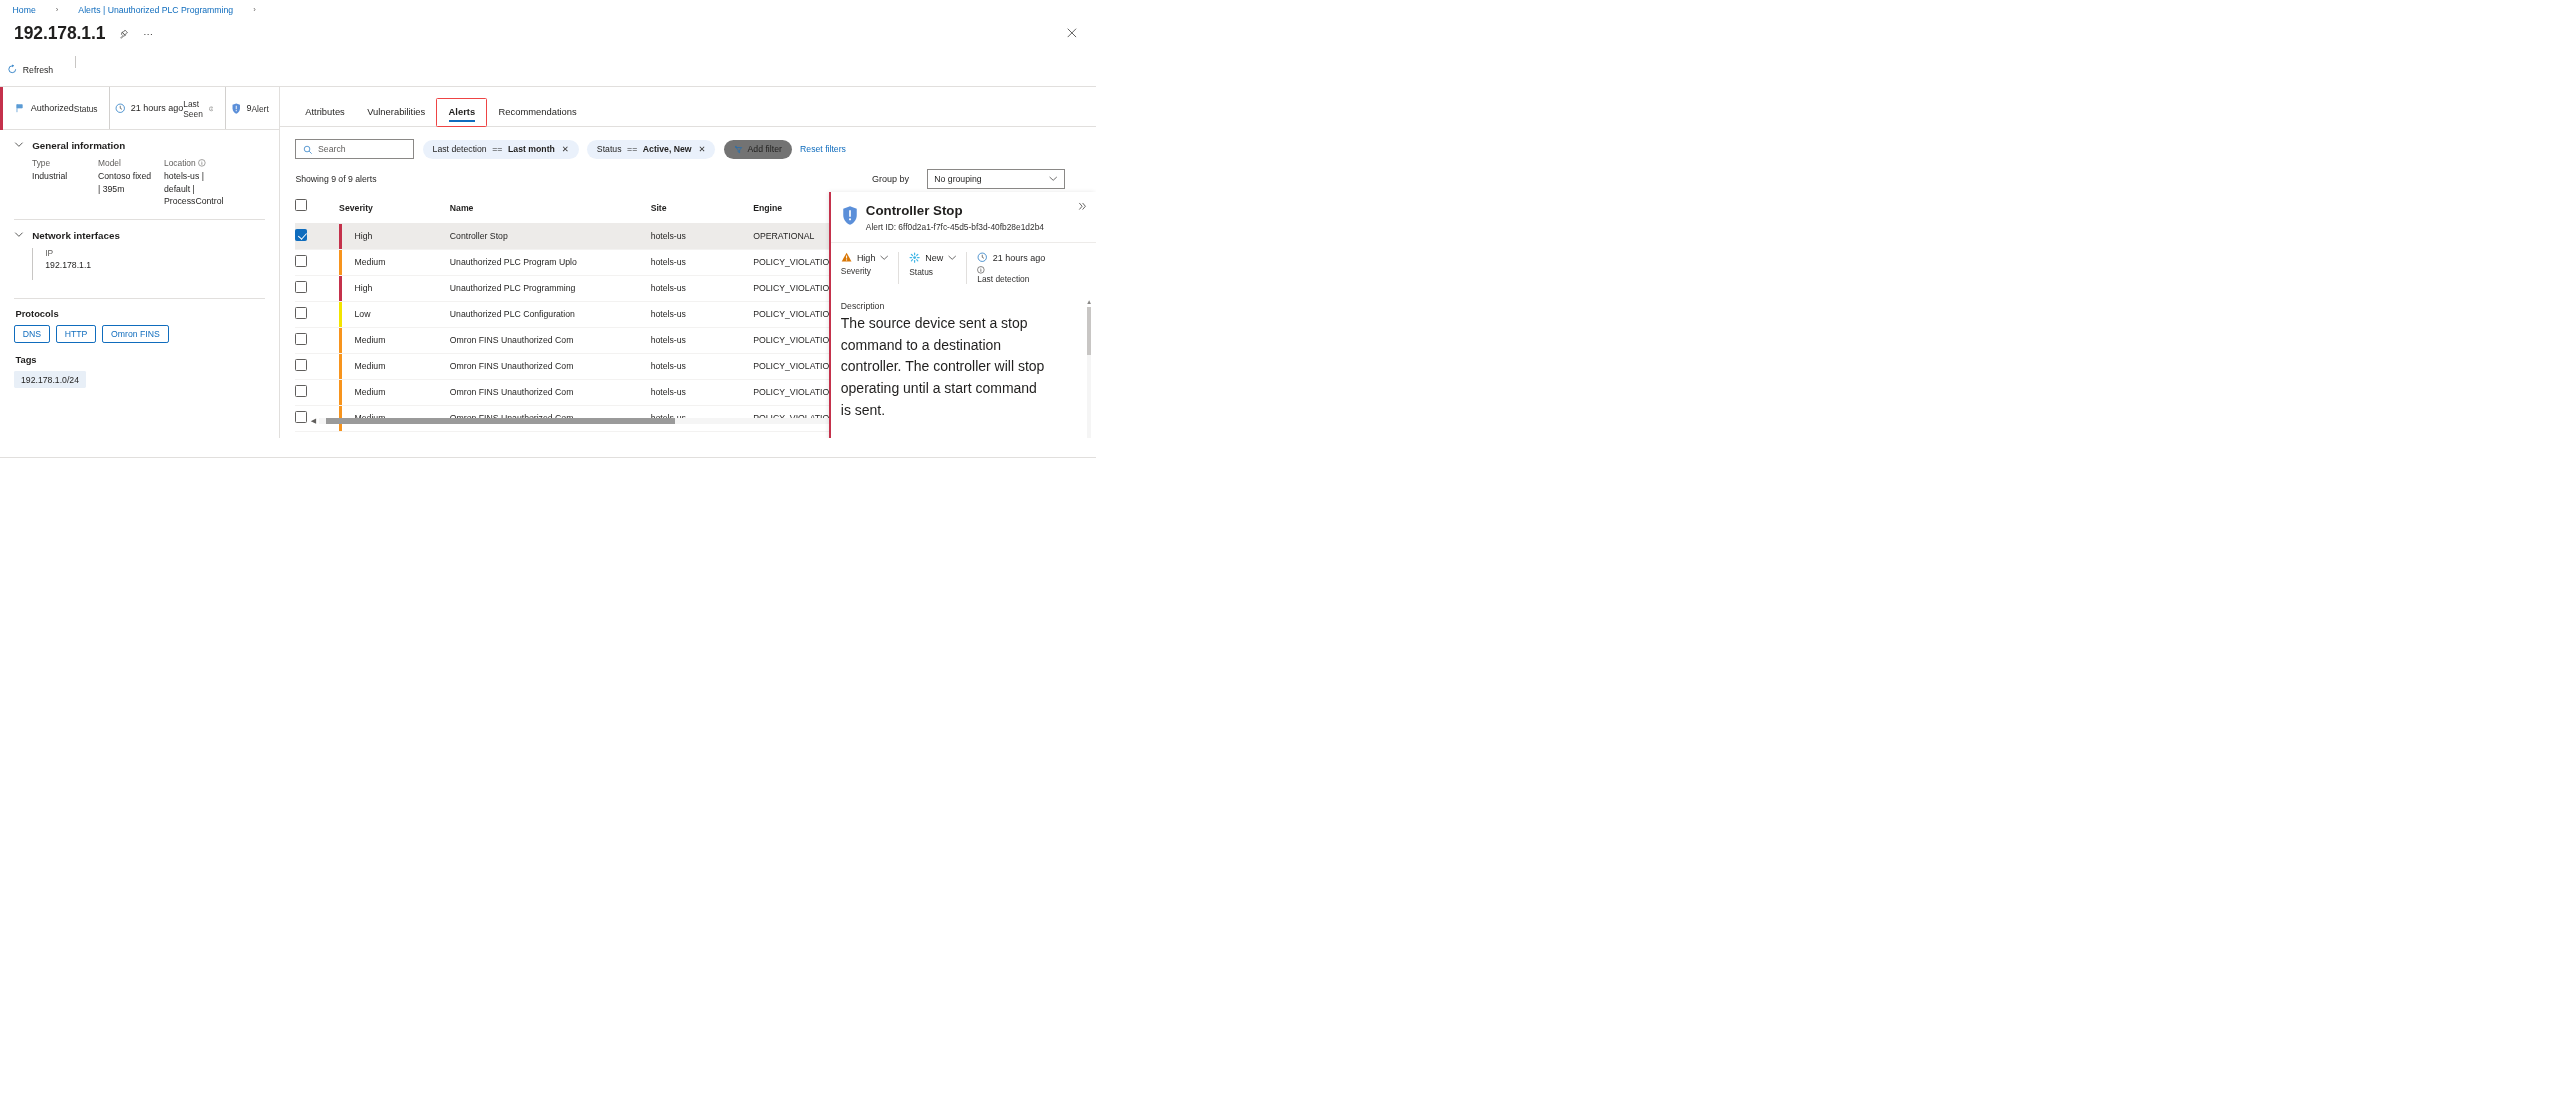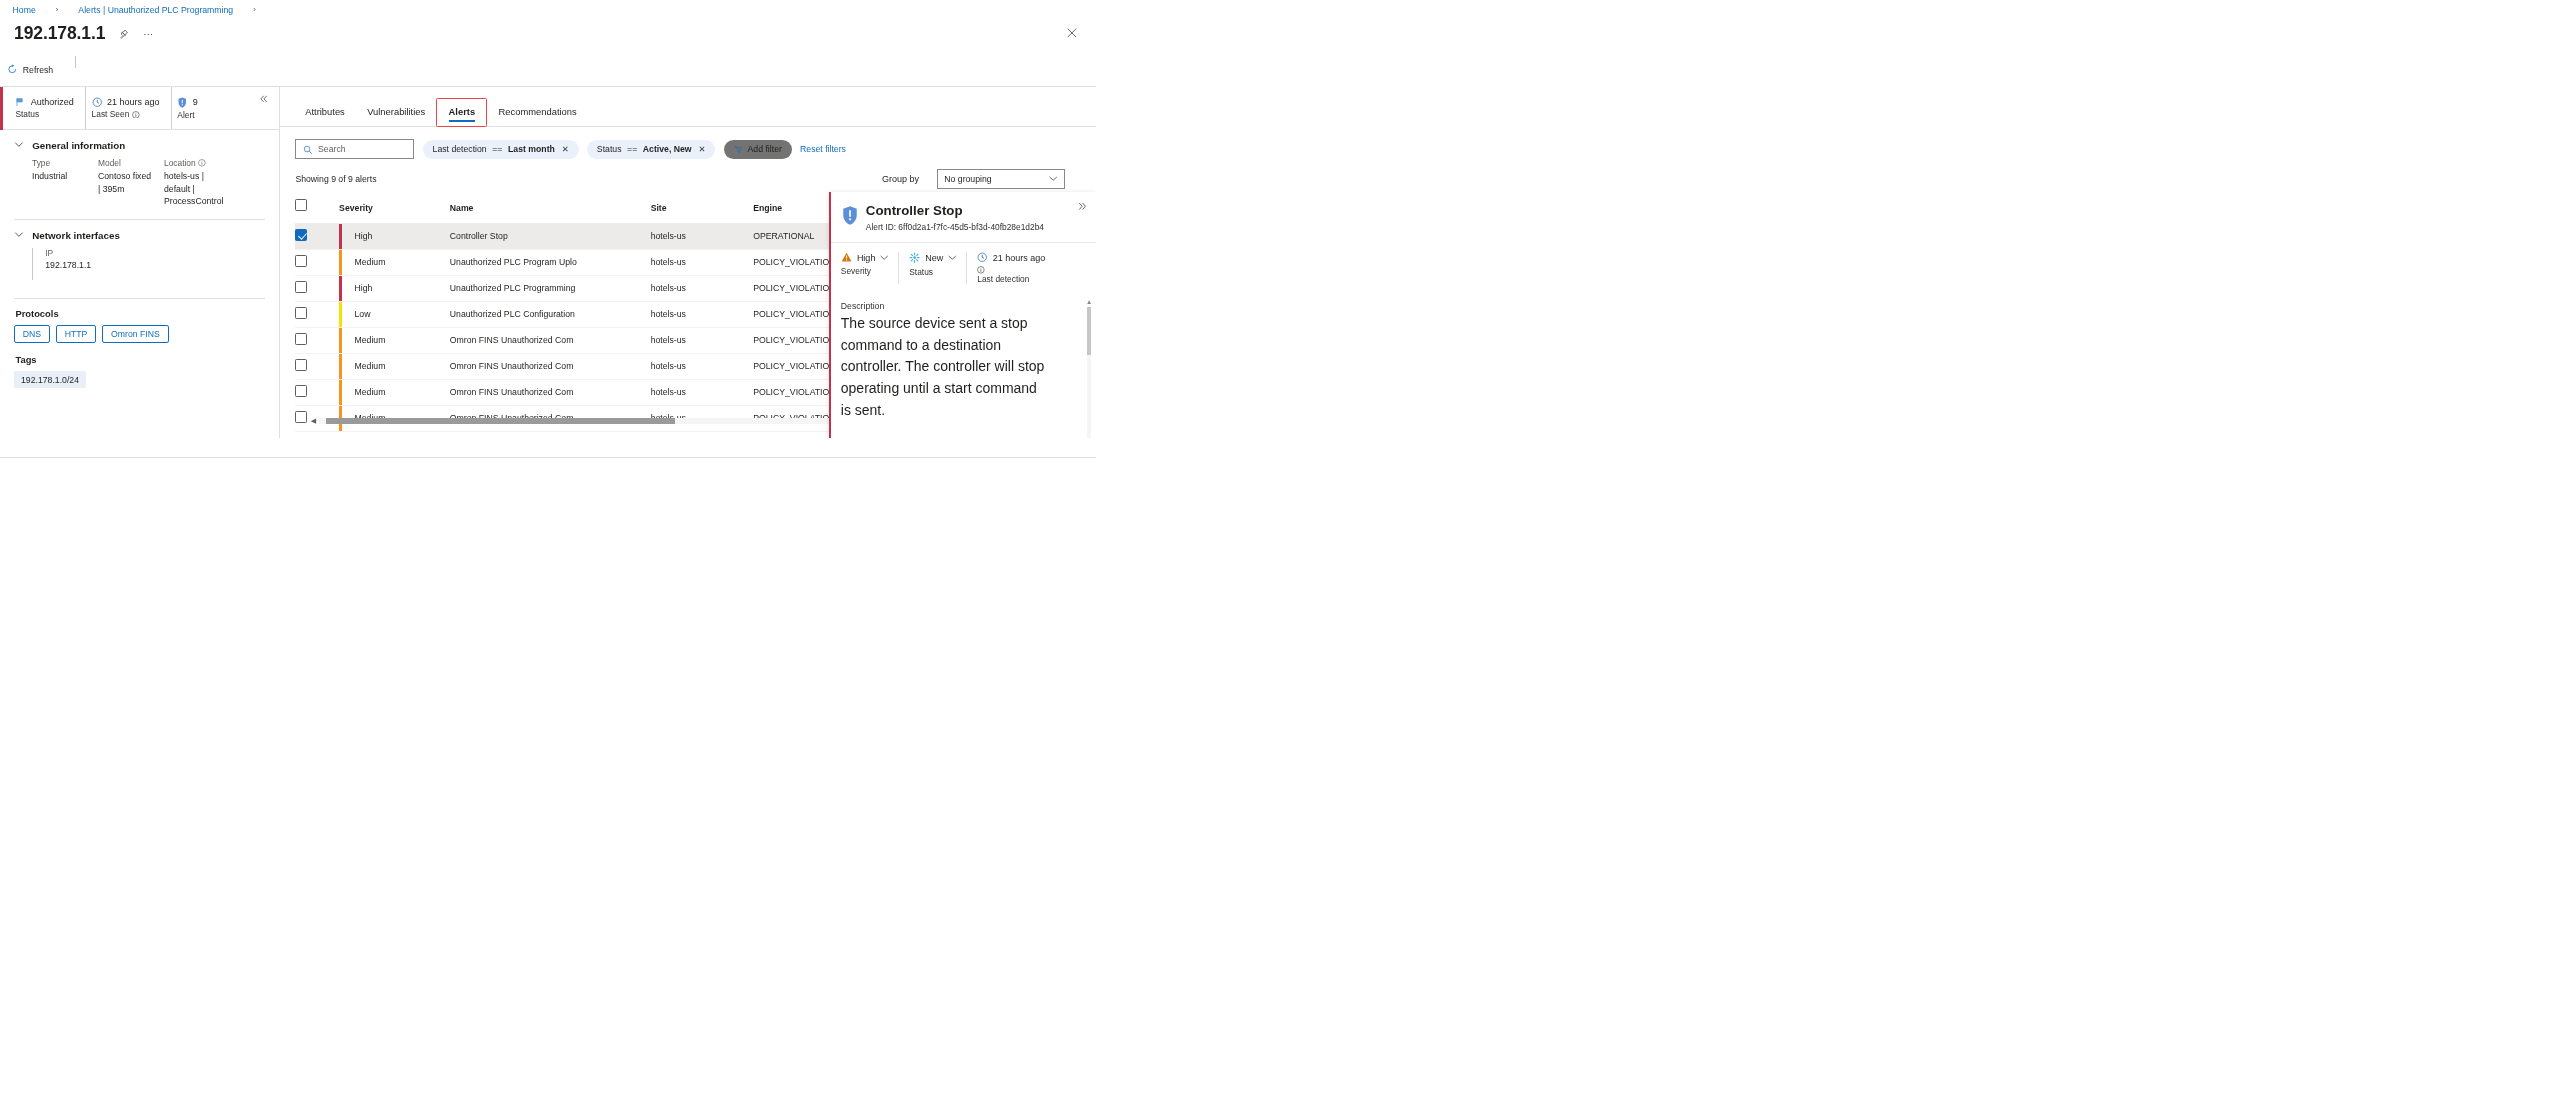--- a/index.html
+++ b/index.html
@@ -59,21 +59,21 @@
     width: 280px; flex: 0 0 280px; position: relative;
     border-right: 0.7px solid #e1dfdd; overflow: hidden;
   }
   .left-accent {
     position: absolute; left: 0; top: 0; width: 2.8px; height: 43px; background: #c4314b;
   }
   .stats-row {
     display: flex; align-items: stretch; height: 43px;
     border-bottom: 0.7px solid #e1dfdd; padding-left: 9.8px;
   }
-  .stat { display: flex; flex-direction: column; justify-content: center; padding: 0 11.2px 0 5.6px; }
+  .stat { display: flex; flex-direction: row; justify-content: center; padding: 0 11.2px 0 5.6px; }
   .stat.divider { border-right: 0.7px solid #d2d0ce; }
   .stat-top { display: flex; align-items: center; gap: 4.9px; font-size: 9px; color: #201f1e; white-space: nowrap; }
   .stat-label { font-size: 8.4px; color: #323130; margin-top: 2.1px; display: flex; align-items: center; gap: 2.8px; }
   .collapse-btn {
     margin-left: auto; display: flex; align-items: flex-start; padding: 7px 9.8px 0 0;
     color: #323130; font-size: 9px; cursor: pointer;
   }
 
   .section { padding: 9.8px 14px 0 14px; }
   .section-head {
@@ -133,21 +133,21 @@
   .pill b { font-weight: 700; }
   .pill .xmark { color: #323130; font-size: 8.4px; margin-left: 1.4px; }
   .pill.add { background: #737373; color: #201f1e; gap: 4.2px; }
   .resetlink { color: #0f6cbd; font-size: 8.7px; cursor: pointer; }
 
   .showing-row { display: flex; align-items: center; padding: 9.8px 0 0 15.4px; }
   .showing { font-size: 8.7px; color: #201f1e; }
   .groupby-wrap { margin-left: auto; display: flex; align-items: center; gap: 18px; padding-right: 31px; }
   .groupby-label { font-size: 9px; color: #201f1e; }
   .select {
-    width: 128px; height: 20px; border: 0.7px solid #8a8886; background: #fff;
+    width: 138px; height: 20px; border: 0.7px solid #8a8886; background: #fff;
     display: flex; align-items: center; padding: 0 6.3px; font-size: 8.7px;
     color: #201f1e; cursor: pointer;
   }
   .select .caret { margin-left: auto; font-size: 7px; color: #201f1e; }
 
   
   .tablewrap { margin: 9.8px 0 0 15.4px; position: relative; overflow: hidden; }
   table.alerts { border-collapse: collapse; width: 824px; table-layout: fixed; }
   table.alerts th {
     text-align: left; font-size: 8.7px; font-weight: 600; color: #201f1e;

